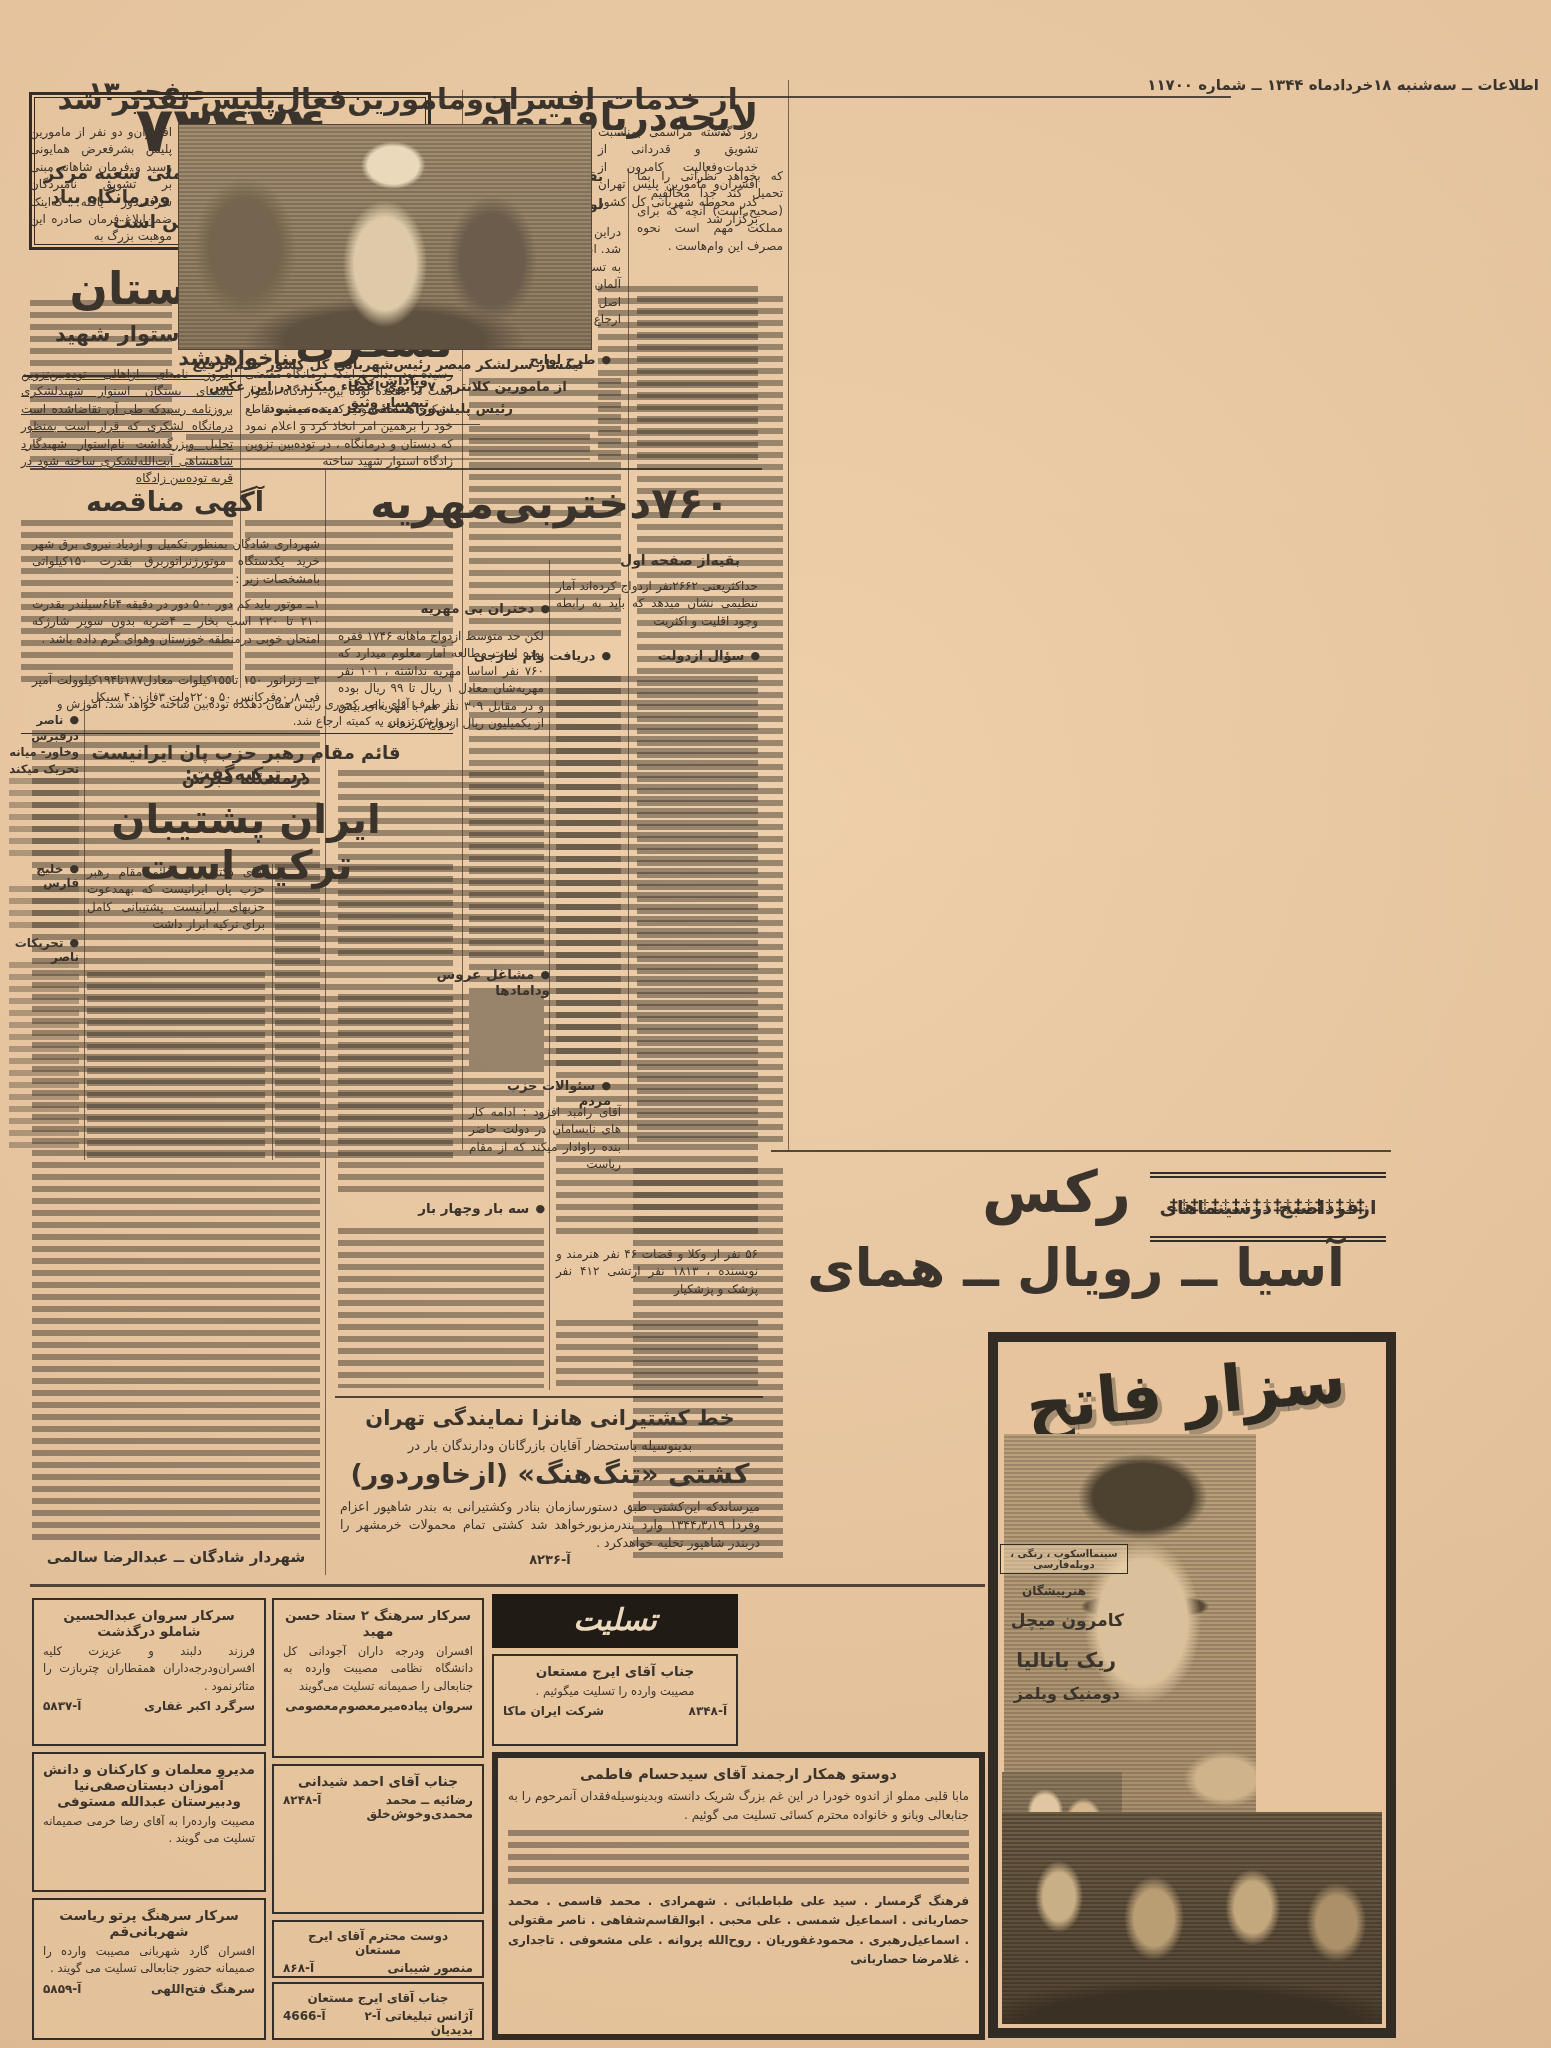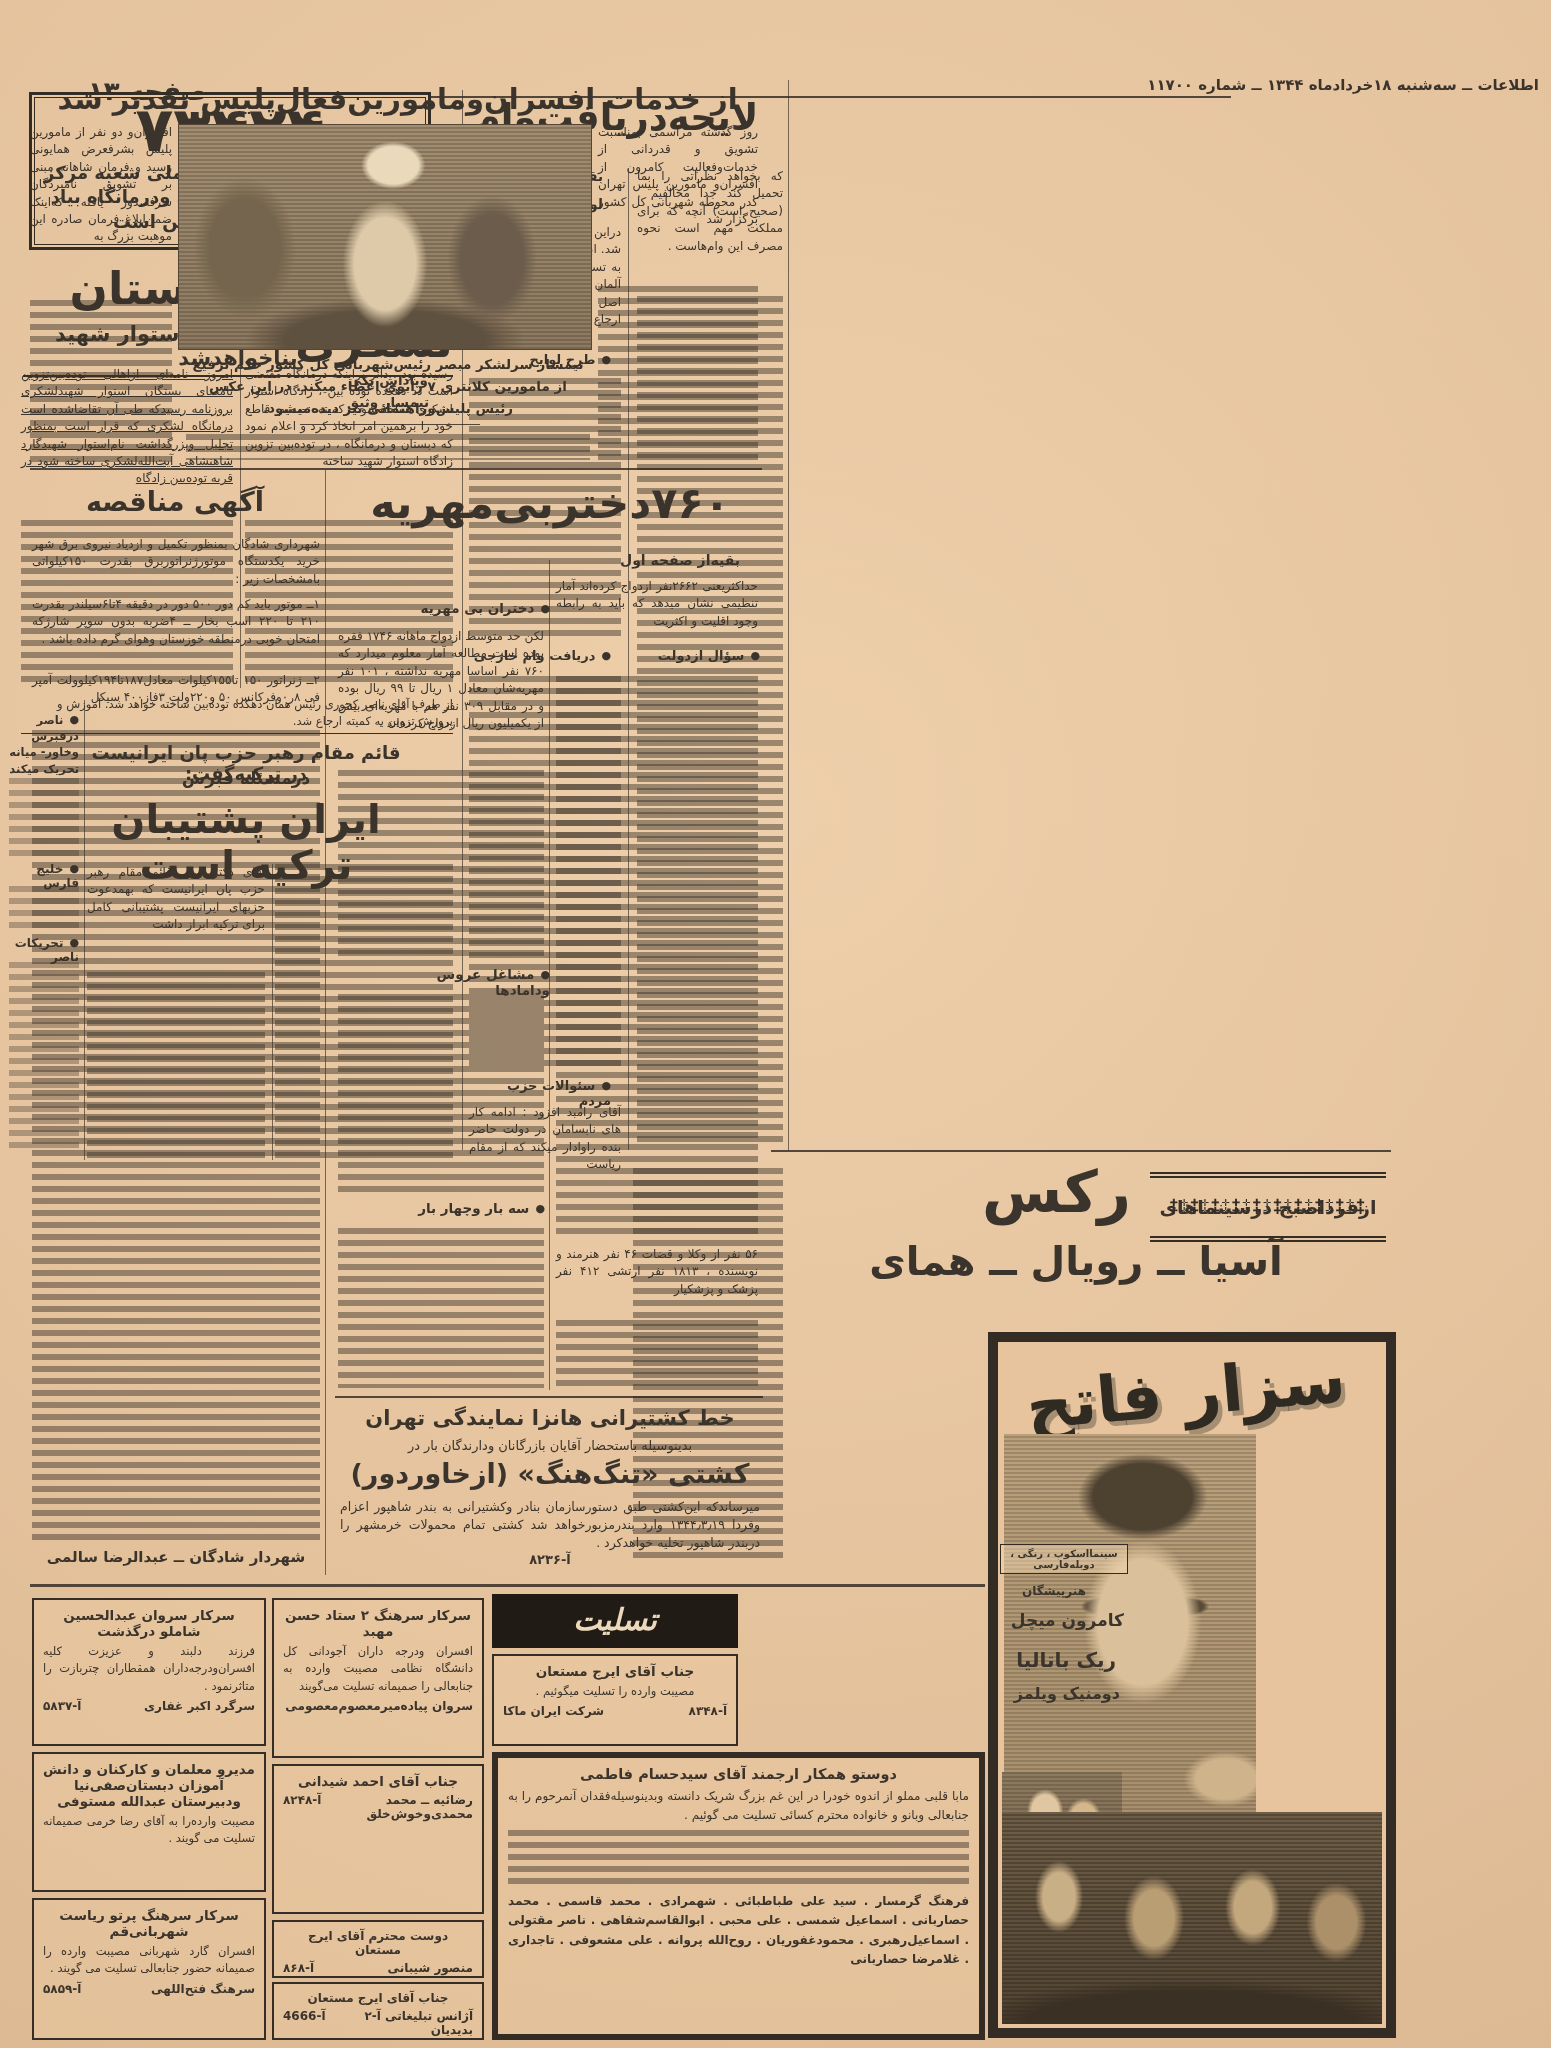--- a/index.html
+++ b/index.html
@@ -153,21 +153,21 @@
   <div class="abs hrule" style="left:335px;top:1396px;width:428px;"></div>
   <div class="abs b ctr" style="left:360px;top:1406px;width:380px;font-size:21px;">خط کشتیرانی هانزا نمایندگی تهران</div>
   <div class="abs ctr" style="left:360px;top:1438px;width:380px;font-size:13px;">بدینوسیله باستحضار آقایان بازرگانان ودارندگان بار در</div>
   <div class="abs b ctr" style="left:340px;top:1458px;width:420px;font-size:27px;">کشتی «تنگ‌هنگ» (ازخاوردور)</div>
   <div class="abs small jst" style="left:340px;top:1498px;width:420px;font-size:12.5px;">میرساندکه این‌کشتی طبق دستورسازمان بنادر وکشتیرانی به بندر شاهپور اعزام وفردا ۱۳۴۴٫۳٫۱۹ وارد بندرمزبورخواهد شد کشتی تمام محمولات خرمشهر را دربندر شاهپور تخلیه خواهدکرد .</div>
   <div class="abs b ctr" style="left:480px;top:1552px;width:140px;font-size:13px;">آ-۸۲۳۶</div>
 
   <div class="abs hrule" style="right:160px;top:1150px;width:620px;left:auto;"></div>
   <div class="abs deco-banner b ctr" style="right:165px;top:1172px;width:236px;height:58px;font-size:19px;line-height:58px;">ازفرداصبح درسینماهای</div>
   <div class="abs b" style="right:420px;top:1158px;width:160px;font-size:58px;">رکس</div>
-  <div class="abs b ctr" style="right:165px;top:1238px;width:620px;font-size:40px;">آسیا ــ رویال ــ همای</div>
+  <div class="abs b ctr" style="right:165px;top:1238px;width:620px;font-size:52px;">آسیا ــ رویال ــ همای</div>
 
   <div class="abs" style="right:155px;top:1332px;width:408px;height:706px;border:10px solid #332c24;background:#e7c49d;box-sizing:border-box;">
     <div class="abs b" style="right:40px;top:14px;font-size:64px;transform:rotate(-5deg);color:#2f2a22;text-shadow:4px 5px 0 rgba(47,42,34,.35);letter-spacing:2px;">سزار فاتح</div>
 
     <div class="abs photo" style="left:6px;top:92px;width:252px;height:392px;
          background:
            radial-gradient(ellipse 86px 120px at 55% 48%, #d9c09a 0 52%, rgba(0,0,0,0) 68%),
            radial-gradient(ellipse 90px 60px at 55% 16%, #4e4232 0 55%, rgba(0,0,0,0) 72%),
            radial-gradient(ellipse 30px 12px at 40% 44%, #5a4b38 0 60%, rgba(0,0,0,0) 80%),
            radial-gradient(ellipse 30px 12px at 72% 44%, #5a4b38 0 60%, rgba(0,0,0,0) 80%),

